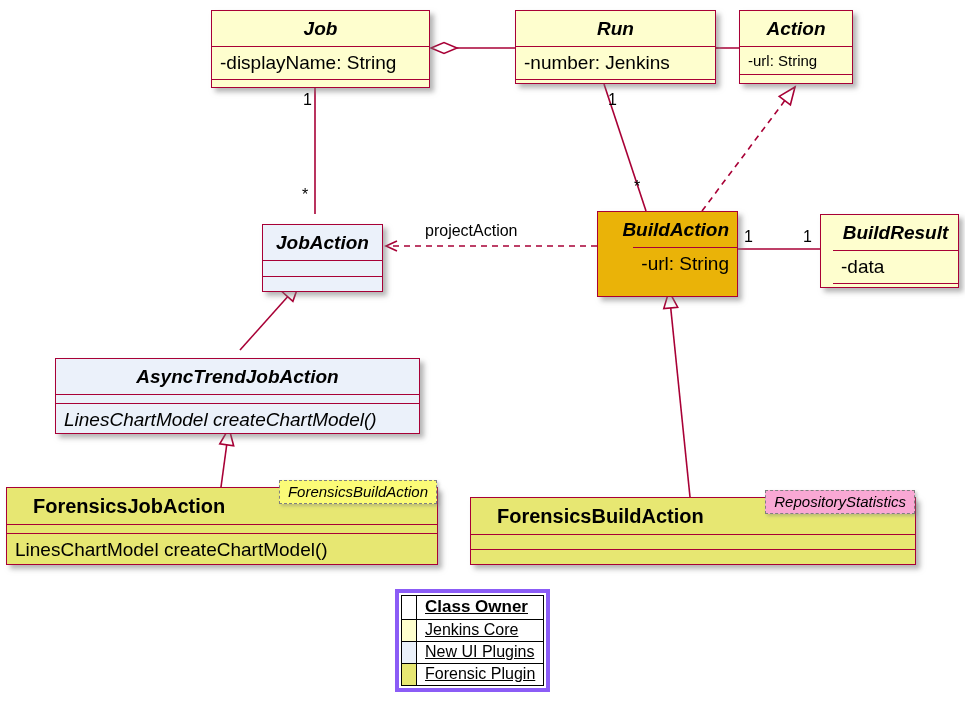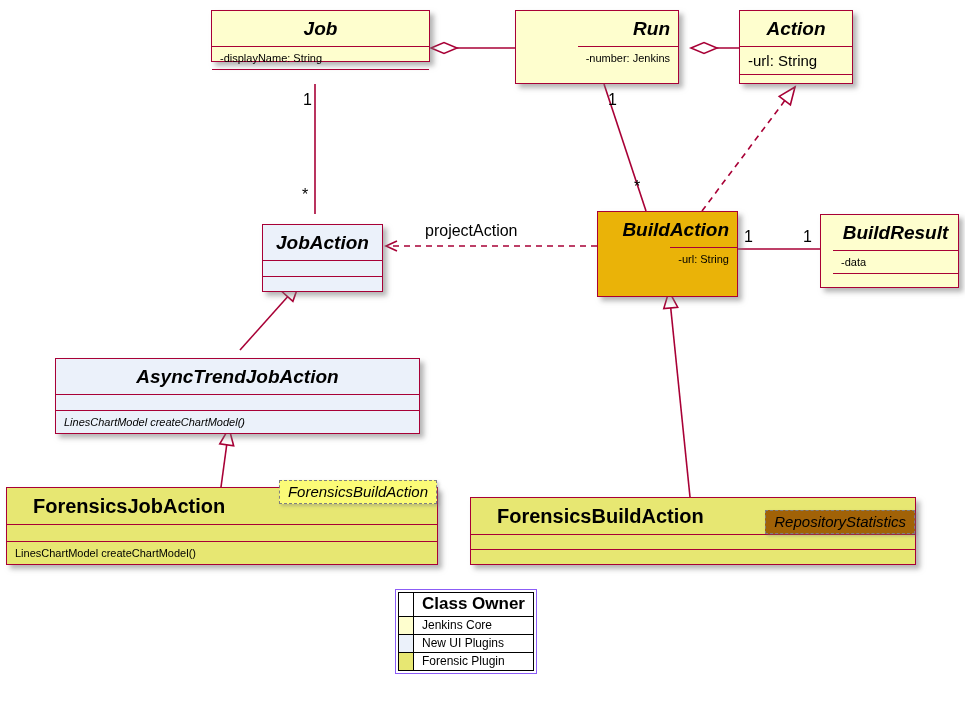--- a/index.html
+++ b/index.html
@@ -17,39 +17,39 @@
     display:flex; flex-direction:column;
   }
   .title {
     font-size:19px; font-weight:bold; text-align:center;
     padding:7px 8px 6px 8px; white-space:nowrap;
   }
   .title.abstract { font-style:italic; }
   .title.left { text-align:left; font-size:20px; padding-left:26px; }
   .comp { border-top:1.5px solid #A80036; }
   .comp.empty { flex:1 1 auto; min-height:8px; }
-  .member { font-size:11px; padding:5px 8px; white-space:nowrap; }
+  .member { font-size:19px; padding:5px 8px; white-space:nowrap; }
   .member.abstract { font-style:italic; }
 
   .generic {
     position:absolute; top:-8px; right:0;
     font-size:15px; font-style:italic; white-space:nowrap;
     border:1px dashed #808080; padding:2px 8px 3px 8px;
     box-shadow:2px 2px 3px rgba(120,120,120,0.4);
   }
 
   .edge-label { position:absolute; font-size:16px; white-space:nowrap; }
 
   .legend-wrap {
     position:absolute; left:395px; top:589px;
-    border:1px solid #8b5cf6; background:#fff; padding:2px;
+    border:4px solid #8b5cf6; background:#fff; padding:2px;text-decoration:underline;
   }
   .legend-table { border-collapse:collapse; background:#fff; }
   .legend-table th, .legend-table td {
-    border:1px solid #000; font-size:12px; padding:1px 8px 2px 8px;
+    border:1px solid #000; font-size:16px; padding:1px 8px 2px 8px;
     white-space:nowrap; text-align:left;
   }
   .legend-table th { font-size:17px; font-weight:bold; }
   .legend-table .swatch { width:14px; padding:0; }
 </style>
 </head>
 <body>
 
 <div id="canvas">
 
@@ -79,29 +79,29 @@
 
     <path d="M597,246 L386,246" stroke="#A80036" stroke-width="1.6" fill="none" stroke-dasharray="6 5" marker-end="url(#openArrow)"></path>
 
     <path d="M240,350 L299,284" stroke="#A80036" stroke-width="1.6" fill="none" marker-end="url(#tri)"></path>
 
     <path d="M221,487 L229,428" stroke="#A80036" stroke-width="1.6" fill="none" marker-end="url(#tri)"></path>
 
     <path d="M690,497 L669,291" stroke="#A80036" stroke-width="1.6" fill="none" marker-end="url(#tri)"></path>
   </svg>
 
-  <div class="uml" style="left: 211px; top: 10px; width: 219px; height: 52px; background-color: rgb(254, 254, 206);">
+  <div class="uml" style="left: 211px; top: 10px; width: 219px; height: 78px; background-color: rgb(254, 254, 206);">
     <div class="title abstract">Job</div>
     <div class="comp">
       <div class="member">-displayName: String</div>
     </div>
     <div class="comp empty"></div>
   </div>
 
-  <div class="uml" style="left: 515px; top: 10px; width: 164px; height: 74px; background-color: rgb(254, 254, 206); align-items: flex-end;">
+  <div class="uml" style="left: 515px; top: 10px; width: 201px; height: 74px; background-color: rgb(254, 254, 206);">
     <div class="title abstract">Run</div>
     <div class="comp">
       <div class="member">-number: Jenkins</div>
     </div>
     <div class="comp empty"></div>
   </div>
 
   <div class="uml" style="left: 739px; top: 10px; width: 114px; height: 74px; background-color: rgb(254, 254, 206);">
     <div class="title abstract">Action</div>
     <div class="comp">
@@ -143,21 +143,21 @@
   <div class="uml" style="left: 6px; top: 487px; width: 432px; height: 78px; background-color: rgb(231, 231, 114);">
     <div class="generic" style="background-color: rgb(251, 251, 119);">ForensicsBuildAction</div>
     <div class="title left">ForensicsJobAction</div>
     <div class="comp empty"></div>
     <div class="comp">
       <div class="member">LinesChartModel createChartModel()</div>
     </div>
   </div>
 
   <div class="uml" style="left: 470px; top: 497px; width: 446px; height: 68px; background-color: rgb(231, 231, 114);">
-    <div class="generic" style="background-color: #a16207; margin-top: 20px;">RepositoryStatistics</div>
+    <div class="generic" style="background-color: #f9a8d4;">RepositoryStatistics</div>
     <div class="title left">ForensicsBuildAction</div>
     <div class="comp empty"></div>
     <div class="comp empty"></div>
   </div>
 
   <span class="edge-label" style="left:303px; top:91px;">1</span>
   <span class="edge-label" style="left:302px; top:186px;">*</span>
 
   <span class="edge-label" style="left:608px; top:91px;">1</span>
   <span class="edge-label" style="left:634px; top:178px;">*</span>

